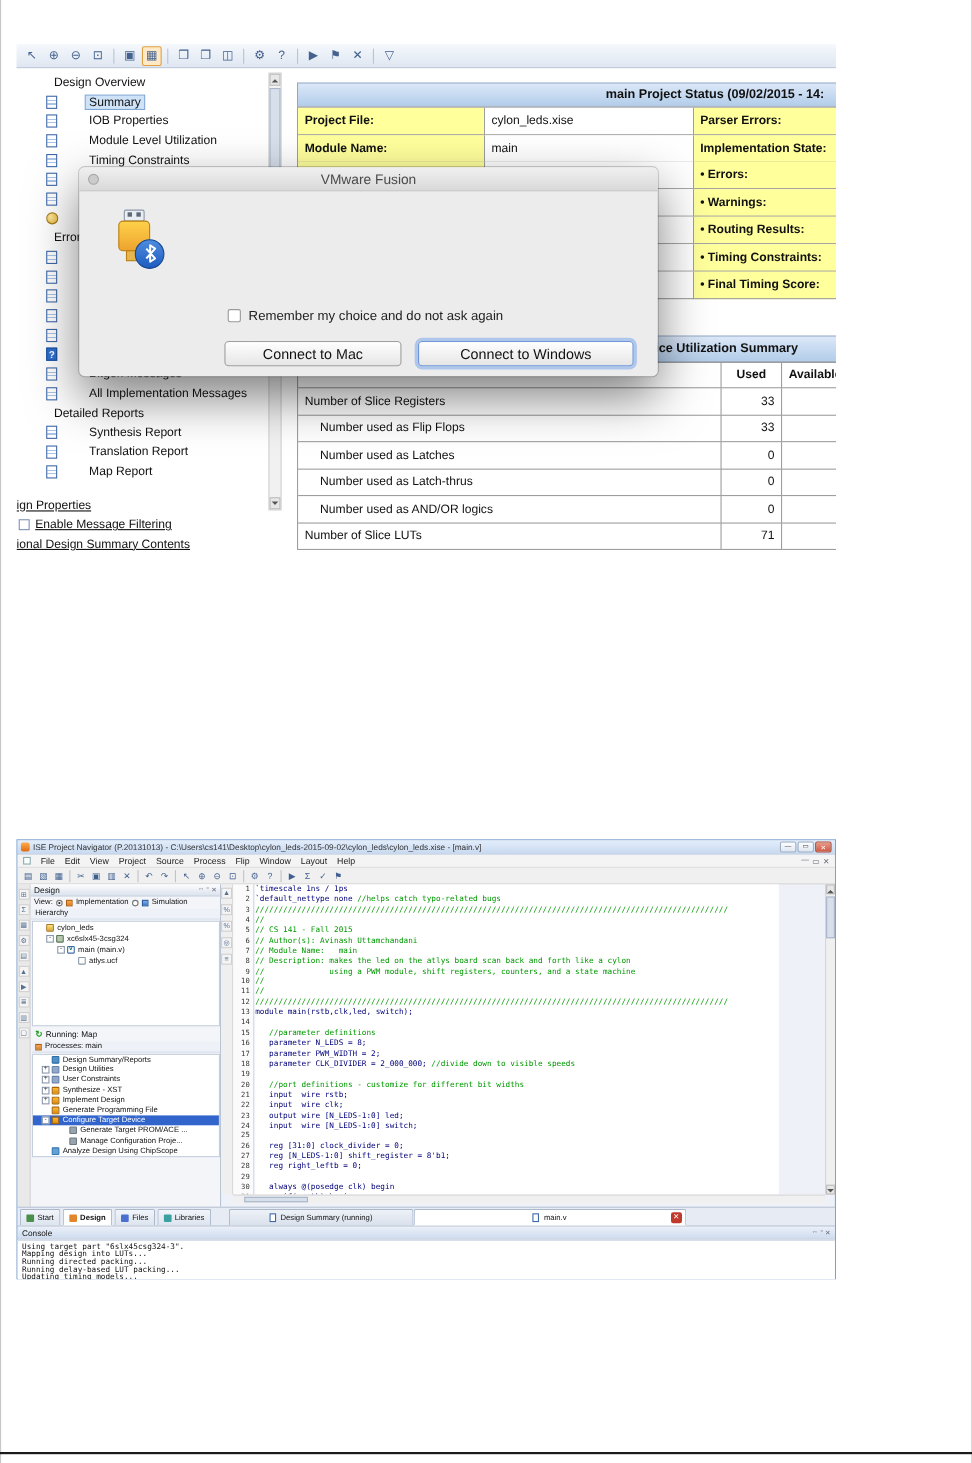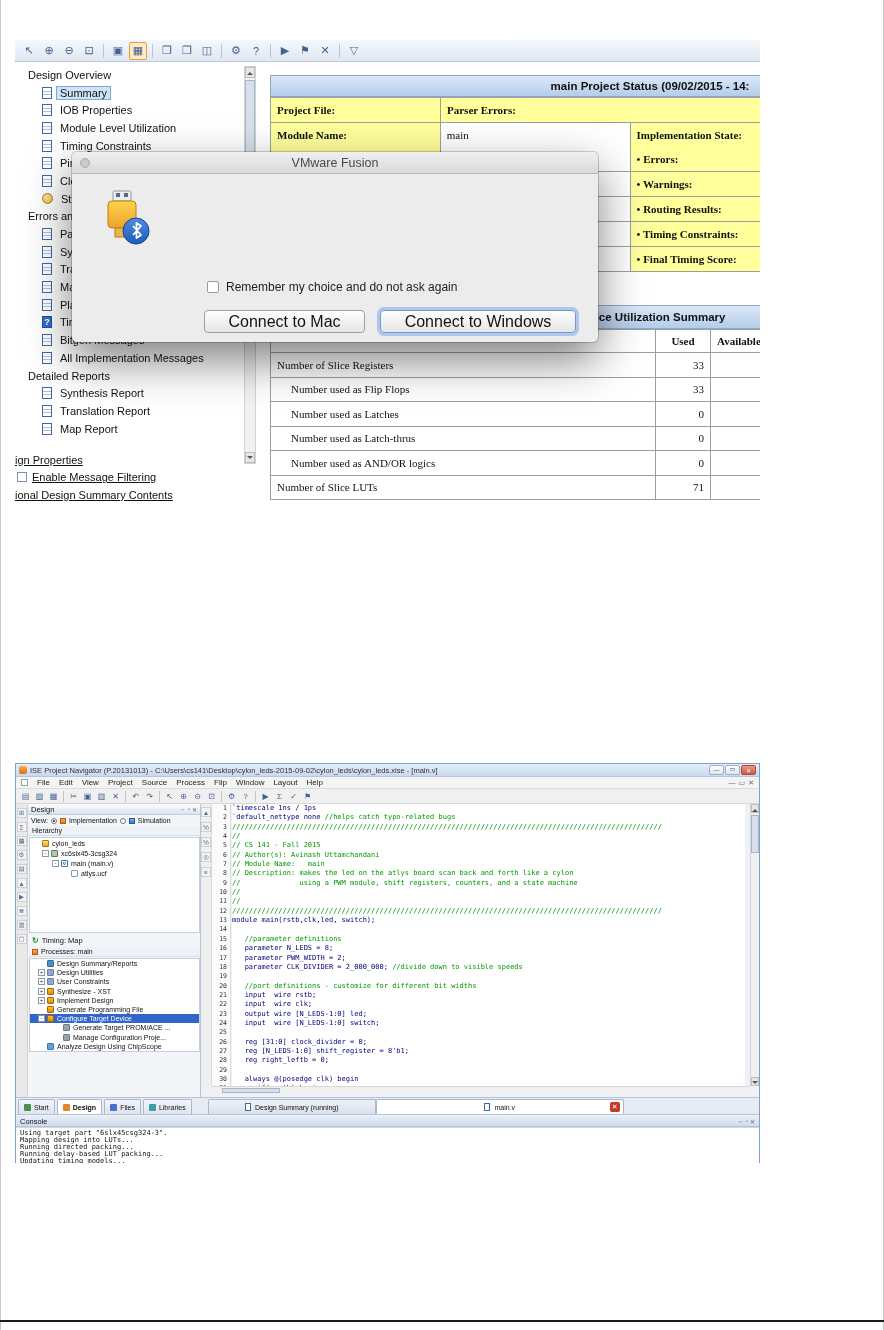--- a/index.html
+++ b/index.html
@@ -18,41 +18,41 @@
 
   #s1-tree{position:absolute;left:0;top:26px;width:228px;font-size:11px;}
   .ti{height:17.7px;display:flex;align-items:center;white-space:nowrap;overflow:hidden;}
   .ti[data-lvl="0"]{padding-left:10px;}
   .ti[data-lvl="1"]{padding-left:27px;}
   .ic{flex:0 0 auto;width:10px;height:12px;margin-right:5px;position:relative;}
   .ic[data-ic="doc"]{border:1px solid #4068a8;background:linear-gradient(#fff 0,#fff 3px,#a9c4e4 3px,#a9c4e4 4px,#fff 4px,#fff 6px,#a9c4e4 6px,#a9c4e4 7px,#fff 7px);}
   .ic[data-ic="clock"]{width:11px;height:11px;border-radius:50%;background:radial-gradient(circle at 35% 35%,#ffeaa2,#e8b53a);border:1px solid #a87b1a;}
   .ic[data-ic="q"]{background:#2f6fd0;border:1px solid #1c4fa0;}
   .ic[data-ic="q"]::after{content:"?";position:absolute;left:0;right:0;top:0;text-align:center;font:bold 9px/11px "Liberation Sans",sans-serif;color:#fff;}
-  .tl{padding:0 3px;}
+  .tl{padding:0 3px;margin-left:21px;}
   .tl[data-sel="1"]{background:#cfe3f8;outline:1px solid #7fa7d6;}
 
   #s1-scroll{position:absolute;left:229px;top:26px;width:12px;height:398px;background:#f1f1f1;border:1px solid #d2d2d2;}
   .sb-btn{position:absolute;left:0;width:10px;height:11px;background:#e7e7e7;border:1px solid #bdbdbd;}
   .sb-btn.up{top:0}.sb-btn.dn{bottom:0}
   .sb-btn.up::after,.sb-btn.dn::after{content:"";display:block;width:0;height:0;margin:3px auto 0;border:3px solid transparent;}
   .sb-btn.up::after{border-bottom-color:#555;margin-top:1px;}
   .sb-btn.dn::after{border-top-color:#555;}
   .sb-thumb{position:absolute;left:0;top:13px;width:10px;height:88px;background:#d7dfeb;border:1px solid #a9b6c8;}
 
   #s1-props{position:absolute;left:0;top:411px;width:252px;font-size:11px;}
   .prop-row{height:17.5px;display:flex;align-items:center;white-space:nowrap;overflow:hidden;text-decoration:underline;}
   .cb{display:inline-block;width:10px;height:10px;background:#fff;border:1px solid #7d93b6;margin:0 5px 0 2px;flex:0 0 auto;}
 
   #s1-status{position:absolute;left:248px;top:26px;width:497px;height:436px;overflow:hidden;font-size:11px;}
   .blue-hdr{background:linear-gradient(#dce8f8,#b3cdea);border:1px solid #8fa8c8;font-weight:bold;font-size:11.5px;text-align:center;line-height:21px;}
   #st-title{position:absolute;left:7px;top:9px;width:760px;height:22px;}
   #st-box{position:absolute;left:7px;top:31px;width:760px;border-left:1px solid #9e9e9e;border-top:1px solid #9e9e9e;}
   .st-row,.sb-row{display:flex;height:25px;}
-  .cell{border-right:1px solid #9e9e9e;border-bottom:1px solid #9e9e9e;display:flex;align-items:center;padding:0 6px;white-space:nowrap;overflow:hidden;font-family:Liberation Serif, serif;}
+  .cell{border-right:1px solid #9e9e9e;border-bottom:1px solid #9e9e9e;display:flex;align-items:center;padding:0 6px;white-space:nowrap;overflow:hidden;}
   .c-lab{width:170px;background:#ffff9c;font-weight:bold;}
   .c-val{width:190px;background:#fff;}
   .c-rlab{width:400px;background:#ffff9c;font-weight:bold;}
   #st-bullets{position:absolute;left:7px;top:81px;width:760px;border-left:1px solid #9e9e9e;}
   #ut-title{position:absolute;left:7px;top:239px;width:760px;height:24px;line-height:23px;}
   #ut-colhdr{position:absolute;left:7px;top:263px;width:760px;height:24px;display:flex;border-left:1px solid #9e9e9e;border-top:1px solid #9e9e9e;font-weight:bold;}
   .ut-name{width:385px;}
   .ut-used{width:55px;justify-content:flex-end;}
   #ut-colhdr .ut-used{justify-content:center;}
   .ut-avail{flex:1;}
@@ -62,21 +62,21 @@
 
   
   #dialog{position:absolute;left:57px;top:112px;width:526px;height:190px;border-radius:5px;background:#ececec;box-shadow:0 18px 45px rgba(0,0,0,.5),0 0 0 1px rgba(0,0,0,.18);z-index:10;}
   #dlg-bar{height:22px;border-radius:5px 5px 0 0;background:linear-gradient(#f0f0f0,#d9d9d9);border-bottom:1px solid #b6b6b6;position:relative;text-align:center;}
   #dlg-title{font-size:12.5px;font-weight:normal;color:#4a4a4a;line-height:22px;}
   #dlg-close{position:absolute;left:8px;top:6px;width:10px;height:10px;border-radius:50%;background:#cbcbcb;border:1px solid #a8a8a8;}
   #dlg-icon{position:absolute;left:28px;top:38px;width:52px;height:56px;}
   #dlg-msg{position:absolute;left:108px;top:42px;width:400px;font-size:13px;font-weight:bold;line-height:18px;color:#000;}
   #dlg-remember{position:absolute;left:135px;top:128px;display:flex;align-items:center;font-size:12px;color:#222;}
   #dlg-remember .cb{width:12px;height:12px;border:1px solid #9a9a9a;border-radius:2px;background:#fff;margin:0 7px 0 0;}
-  .mac-btn{position:absolute;top:158px;height:23px;border:1px solid #9f9f9f;border-radius:4px;background:linear-gradient(#fefefe,#e6e6e6);font-size:16px;text-align:center;line-height:21px;color:#111;}
+  .mac-btn{position:absolute;top:158px;height:23px;border:1px solid #9f9f9f;border-radius:4px;background:linear-gradient(#fefefe,#e6e6e6);font-size:13px;text-align:center;line-height:21px;color:#111;}
   #btn-mac{left:132px;width:161px;}
   #btn-win{left:308px;width:196px;border-color:#6f96d8;box-shadow:0 0 0 3px rgba(100,155,235,.45);}
 
   
   #shot2{position:absolute;left:15px;top:763px;width:745px;height:400px;border:1px solid #7da2ce;background:#eef2f8;font-size:7.5px;}
   #titlebar{position:absolute;left:0;top:0;right:0;height:13px;background:linear-gradient(#e3eefb,#c8d9ef);display:flex;align-items:center;padding:0 3px;border-bottom:1px solid #b6c6dd;}
   #app-icon{width:8px;height:8px;border-radius:2px;background:linear-gradient(#ffae4a,#e06a10);margin-right:3px;flex:0 0 auto;}
   #win-title{font-size:7.5px;color:#333;white-space:nowrap;overflow:hidden;flex:1;}
   .win-btns{display:flex;gap:1px;flex:0 0 auto;}
   .wb{width:15px;height:10px;border:1px solid #9fb0c6;background:linear-gradient(#fdfdfd,#dfe7f1);border-radius:2px;position:relative;}
@@ -130,21 +130,21 @@
   .pi[data-sel="1"]{background:#3165cc;color:#fff;}
   .pic[data-ic="rep"]{background:#4d90c8;border:1px solid #2e6ea6;}
   .pic[data-ic="util"],.pic[data-ic="con"]{background:#90a8cc;border:1px solid #6a82a8;}
   .pic[data-ic="syn"],.pic[data-ic="impl"],.pic[data-ic="gen"],.pic[data-ic="cfg"]{background:linear-gradient(#ffba3a,#e08a00);border:1px solid #a86400;}
   .pic[data-ic="sub"]{background:#9aa4ae;border:1px solid #707a84;}
   .pic[data-ic="ana"]{background:#62a0d8;border:1px solid #3a78b0;}
 
   #estrip{position:absolute;left:185px;top:40px;width:11px;height:282px;background:#efefef;border-right:1px solid #d8d8d8;display:flex;flex-direction:column;align-items:center;gap:5px;padding-top:3px;}
   #gutter{position:absolute;left:196px;top:40px;width:19px;height:282px;background:#fbfbfb;border-right:1px solid #ddd;overflow:hidden;}
   .gl{height:9.35px;line-height:9.35px;font:6.5px "DejaVu Sans Mono",monospace;text-align:right;padding-right:3px;color:#333;}
-  #code{position:absolute;left:216px;top:40px;width:513px;height:282px;background:#fff;overflow:hidden;}
+  #code{position:absolute;left:216px;top:40px;width:476px;height:282px;background:#fff;overflow:hidden;}
   .cl{height:9.35px;line-height:9.35px;font-size:7px;font-family:"DejaVu Sans Mono",monospace;white-space:pre;}
   .cc{color:#00007a;}
   .cm{color:#009900;}
   #vscroll{position:absolute;left:734px;top:40px;width:9px;height:282px;background:#f0f0f0;border-left:1px solid #d5d5d5;}
   #vscroll .sb-btn{width:8px;height:9px;left:0;}
   #vscroll .sb-thumb{width:8px;left:0;top:11px;height:38px;}
   #hscroll{position:absolute;left:196px;top:322px;width:538px;height:8px;background:#f0f0f0;border-top:1px solid #d8d8d8;}
   #hscroll .h-thumb{position:absolute;left:10px;top:1px;width:58px;height:5px;background:#d7dfeb;border:1px solid #a9b6c8;}
 
   #tabsrow{position:absolute;left:0;top:333px;right:0;height:18px;background:#e7ecf4;border-top:1px solid #b8c4d4;border-bottom:1px solid #b8c4d4;display:flex;align-items:flex-end;}
@@ -341,20 +341,21 @@
     </div>
     <div class="prop-row">ional Design Summary Contents</div>
   </div>
 
   <div id="s1-status">
     <div id="st-title" class="blue-hdr">main Project Status (09/02/2015 - 14:</div>
 
     <div id="st-box">
       <div class="st-row">
         <div class="cell c-lab">Project File:</div>
+        <div class="cell c-val">cylon_leds.xise</div>
         <div class="cell c-rlab">Parser Errors:</div>
       </div>
       <div class="st-row">
         <div class="cell c-lab">Module Name:</div>
         <div class="cell c-val">main</div>
         <div class="cell c-rlab">Implementation State:</div>
       </div>
     </div>
 
     <div id="st-bullets">
@@ -632,21 +633,21 @@
         <div class="hi" data-lvl="3">
           <span class="exp"></span>
           <span class="hic" data-ic="ucf"></span>
           <span>atlys.ucf</span>
         </div>
 
     </div>
 
     <div id="dp-running">
       <span class="spin">↻</span>
-      <span>Timing: Map</span>
+      <span>Running: Map</span>
     </div>
 
     <div id="dp-plab">
       <span class="mini-ic mini-impl"></span>
       <span>Processes: main</span>
     </div>
 
     <div id="procs">
 
         <div class="pi" data-lvl="1">

